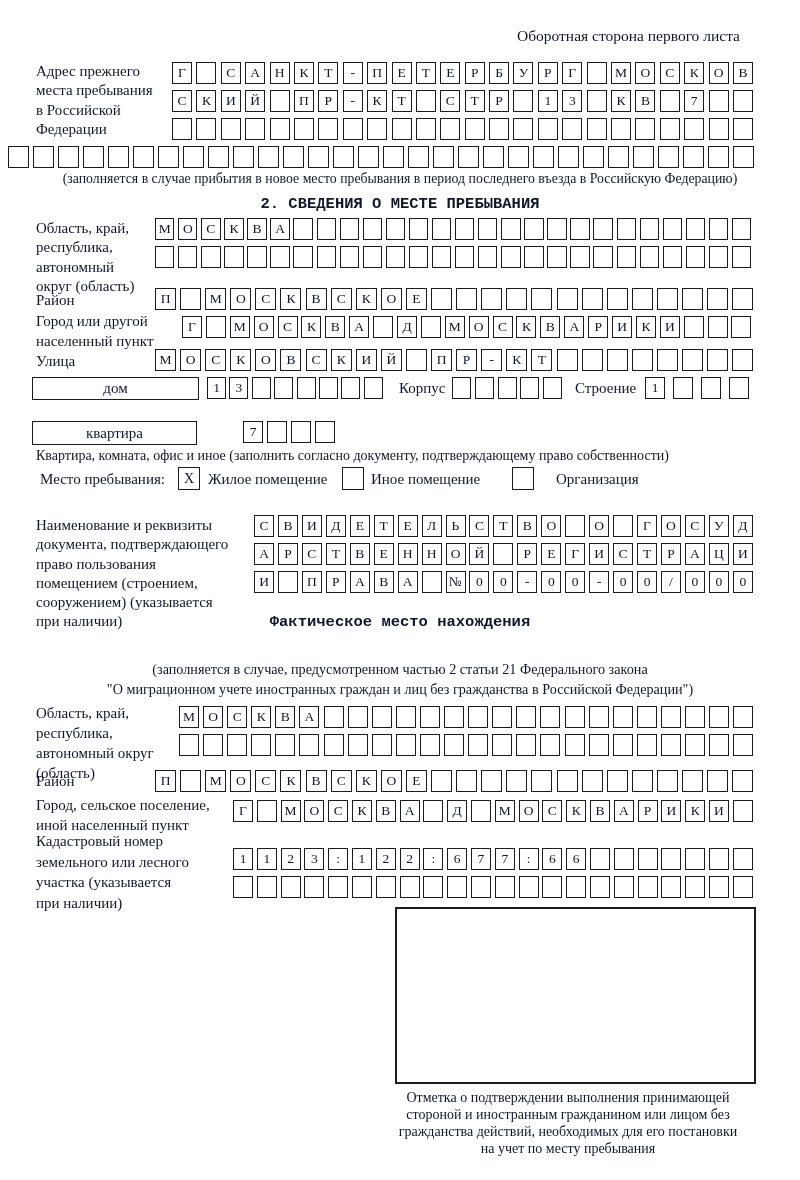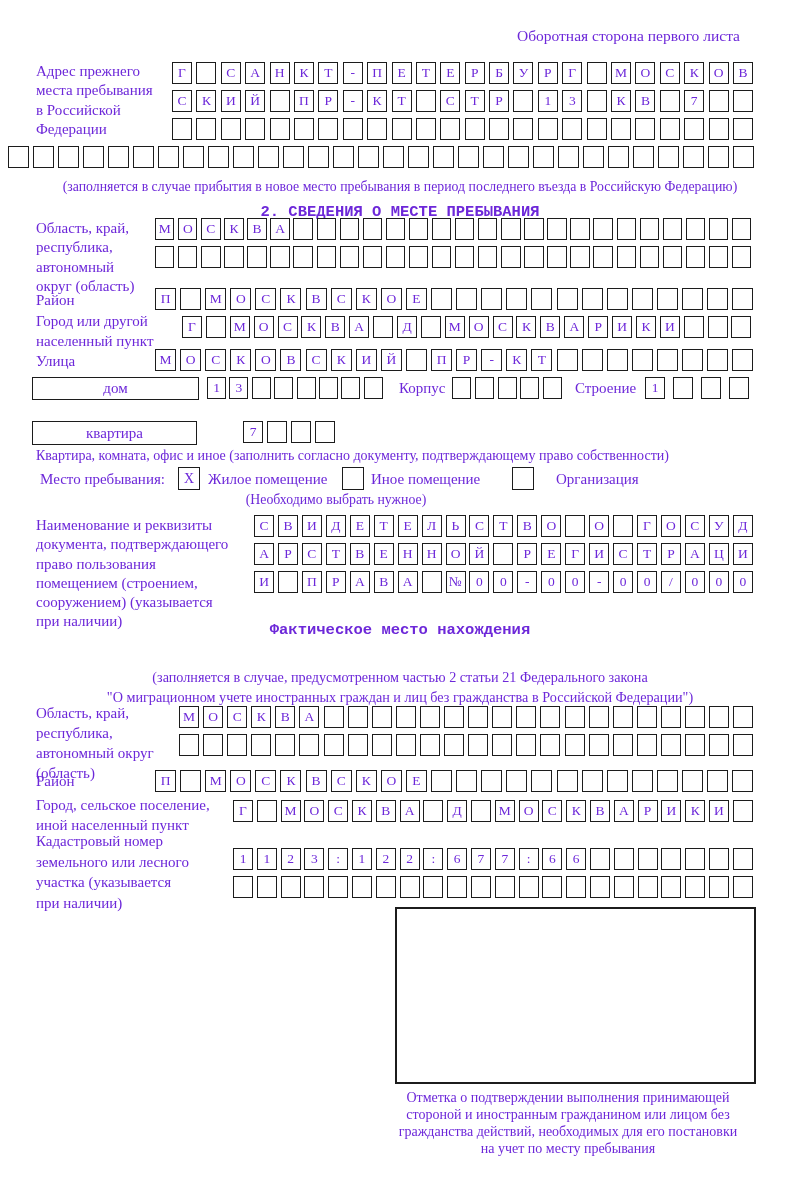--- a/index.html
+++ b/index.html
@@ -1,24 +1,24 @@
 <!DOCTYPE html>
 <html><head>
 <meta charset="utf-8">
 <style>
   html,body{margin:0;padding:0;background:#fff;}
   .page{
     position:relative;width:800px;height:1180px;background:#fff;overflow:hidden;
-    font-family:"Liberation Serif","DejaVu Serif",serif;color:#6d28d9;
+    font-family:"Liberation Serif","DejaVu Serif",serif;color:#0f172a;
   }
   .lbl{position:absolute;font-size:15px;line-height:19.3px;white-space:nowrap;}
   .lh20{line-height:20px;}
   .lh205{line-height:20.5px;}
   .cap{position:absolute;font-size:13.8px;white-space:nowrap;}
-  .ctr{left:0;width:800px;text-align:center;white-space:nowrap;margin-top:8px;}
+  .ctr{left:0;width:800px;text-align:center;white-space:nowrap;}
   .bold{font-weight:bold;font-family:Liberation Mono, monospace;}
   .title-right{position:absolute;top:27px;right:60px;font-size:15.5px;}
   .sec-title{position:absolute;top:195px;font-size:15.5px;}
   .cr{position:absolute;display:flex;--cw:20px;--mr:4px;}
   .cell{
     height:22px;width:var(--cw);margin-right:var(--mr);
     border:1.6px solid #1c1c1c;box-sizing:border-box;background:#fff;
     display:flex;align-items:center;justify-content:center;
     font-size:13.5px;line-height:1;flex:none;
   }
@@ -358,21 +358,20 @@
     </div>
   <div class="cap" style="left:36px;top:448px;font-size:14px">Квартира, комната, офис и иное (заполнить согласно документу, подтверждающему право собственности)</div>
 
   <div class="lbl" style="left:40px;top:470px">Место пребывания:</div>
   <div class="chk" style="left:178px;top:467px">X</div>
   <div class="lbl" style="left:208px;top:470px">Жилое помещение</div>
   <div class="chk" style="left:342px;top:467px"></div>
   <div class="lbl" style="left:371px;top:470px">Иное помещение</div>
   <div class="chk" style="left:512px;top:467px"></div>
   <div class="lbl" style="left:556px;top:470px">Организация</div>
-  <div class="cap" style="left:136px;top:492px;width:400px;text-align:center">(Необходимо выбрать нужное)</div>
 
   <div class="lbl" style="left:36px;top:516px">
     <div>Наименование и реквизиты</div>
     <div>документа, подтверждающего</div>
     <div>право пользования</div>
     <div>помещением (строением,</div>
     <div>сооружением) (указывается</div>
     <div>при наличии)</div>
   </div>
   <div class="cr ce" style="left:254px;top:515px">

